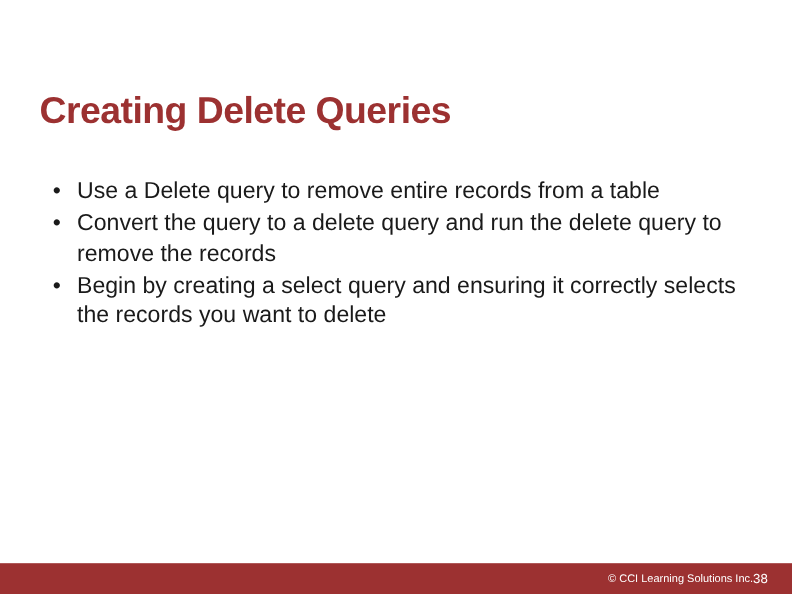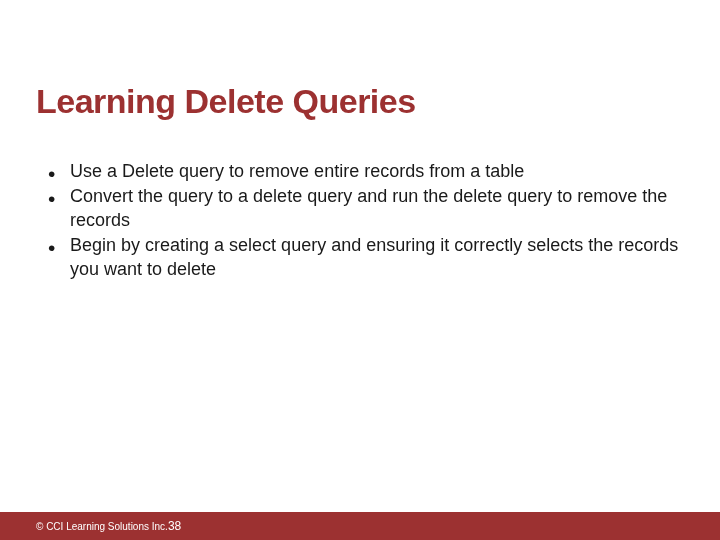--- a/index.html
+++ b/index.html
@@ -15,42 +15,42 @@
   }
   .header-line1 { font-weight: 400; letter-spacing: 0.2px; }
   .header-line2 { font-weight: 700; font-size: 12px; }
   .title {
     position: absolute; top: 82px; left: 36px;
     color: #9c3131; font-size: 34px; font-weight: 700;
     letter-spacing: -0.5px;
   }
   .body {
     position: absolute; top: 160px; left: 36px; right: 36px;
-    color: #1a1a1a; font-size: 18px; line-height: 1.3;
+    color: #1a1a1a; font-size: 21px; line-height: 1.3;
   }
   .body ul { list-style: none; }
   .body li { position: relative; padding-left: 34px; margin-bottom: 2px; }
   .body li::before {
     content: "•"; position: absolute; left: 12px; top: 0;
     font-size: 21px; color: #1a1a1a;
   }
   .footer-band {
     position: absolute; bottom: 0; left: 0; width: 720px; height: 28px;
     background: #9c3131; color: #fff;
-    display: flex; justify-content: flex-start; align-items: center;
+    display: flex; justify-content: flex-end; align-items: center;
     padding: 0 22px 0 36px; font-size: 10px;
   }
   .page-num { font-size: 12px; }
 </style>
 </head>
 <body>
 <div class="slide">
 
 
-  <h1 class="title">Learning Delete Queries</h1>
+  <h1 class="title">Creating Delete Queries</h1>
 
   <div class="body">
     <ul>
       <li><span>Use a Delete query to remove entire records from a table</span></li>
       <li><span>Convert the query to a delete query and run the delete query to remove the records</span></li>
       <li><span>Begin by creating a select query and ensuring it correctly selects the records you want to delete</span></li>
     </ul>
   </div>
 
   <div class="footer-band">

